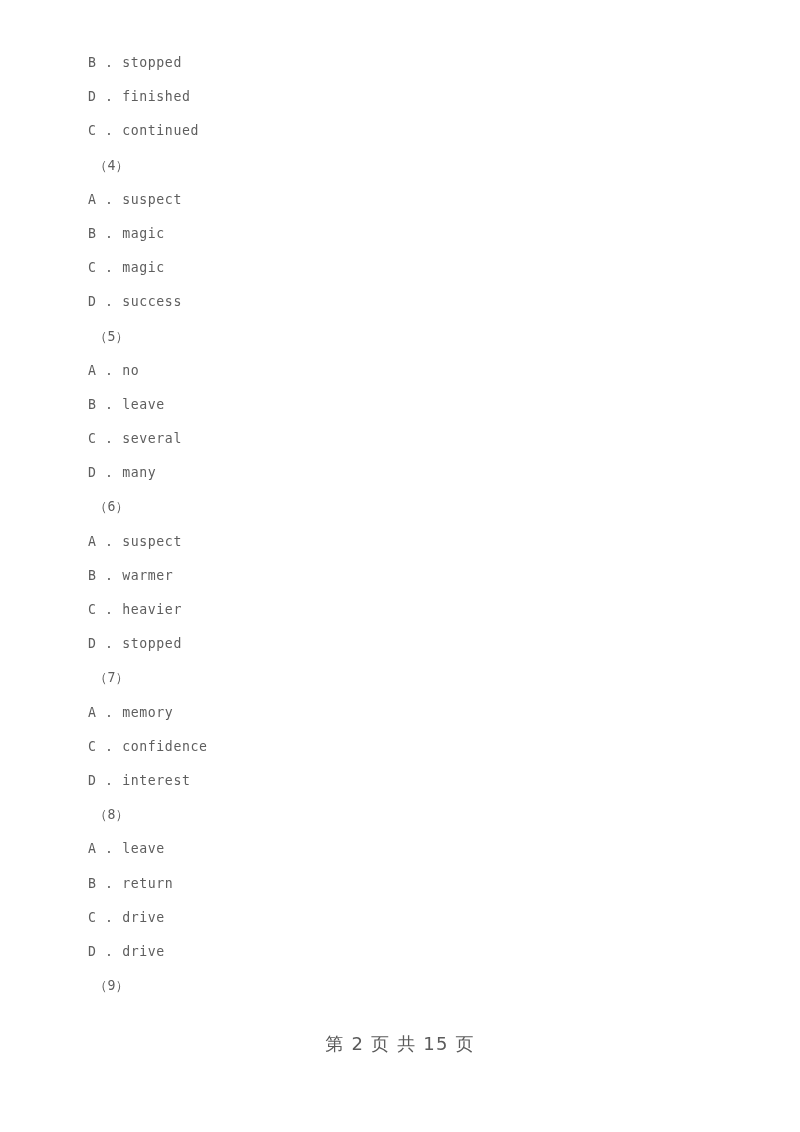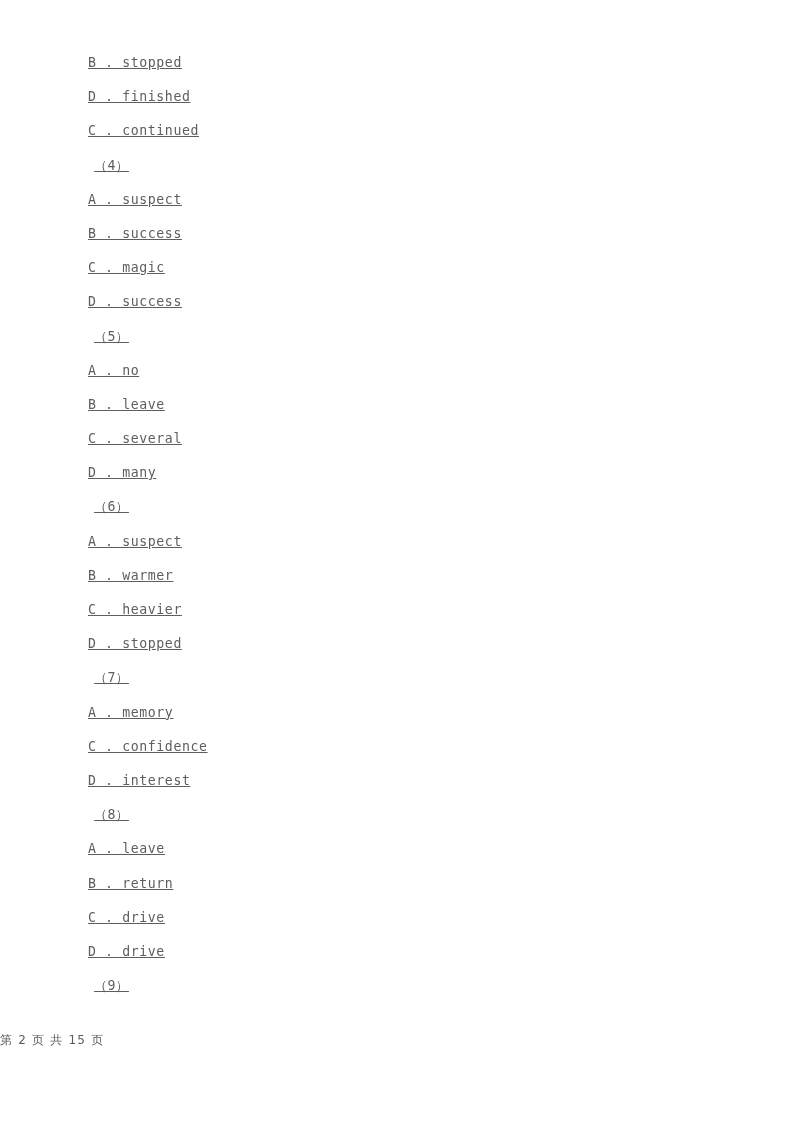--- a/index.html
+++ b/index.html
@@ -29,56 +29,56 @@
     width: 640px;
   }
 
   .line {
     height: 34.2px;
     line-height: 34.2px;
     white-space: pre;
     color: #5e5e5e;
     font-size: 13.2px;
     letter-spacing: 0.6px;
-    text-decoration: underline;
   }
 
   .line.option {
     padding-left: 0px;
   }
 
   .line.qnum {
     padding-left: 6px;
     font-size: 13.2px;
     letter-spacing: 0.2px;
   }
 
   .footer {
     position: absolute;
     left: 0;
     top: 1032px;
     width: 800px;
+    text-align: center;
     color: #5b5b5b;
-    font-size: 12px;
+    font-size: 18px;
     letter-spacing: 1.2px;
     font-family: "DejaVu Sans", "Liberation Sans", sans-serif;
     white-space: pre;
   }
 </style>
 </head>
 <body>
 
 <div class="page">
   <div class="content">
       <div class="line option">B . stopped</div>
       <div class="line option">D . finished</div>
       <div class="line option">C . continued</div>
       <div class="line qnum">（4）</div>
       <div class="line option">A . suspect</div>
-      <div class="line option">B . success</div>
+      <div class="line option">B . magic</div>
       <div class="line option">C . magic</div>
       <div class="line option">D . success</div>
       <div class="line qnum">（5）</div>
       <div class="line option">A . no</div>
       <div class="line option">B . leave</div>
       <div class="line option">C . several</div>
       <div class="line option">D . many</div>
       <div class="line qnum">（6）</div>
       <div class="line option">A . suspect</div>
       <div class="line option">B . warmer</div>

